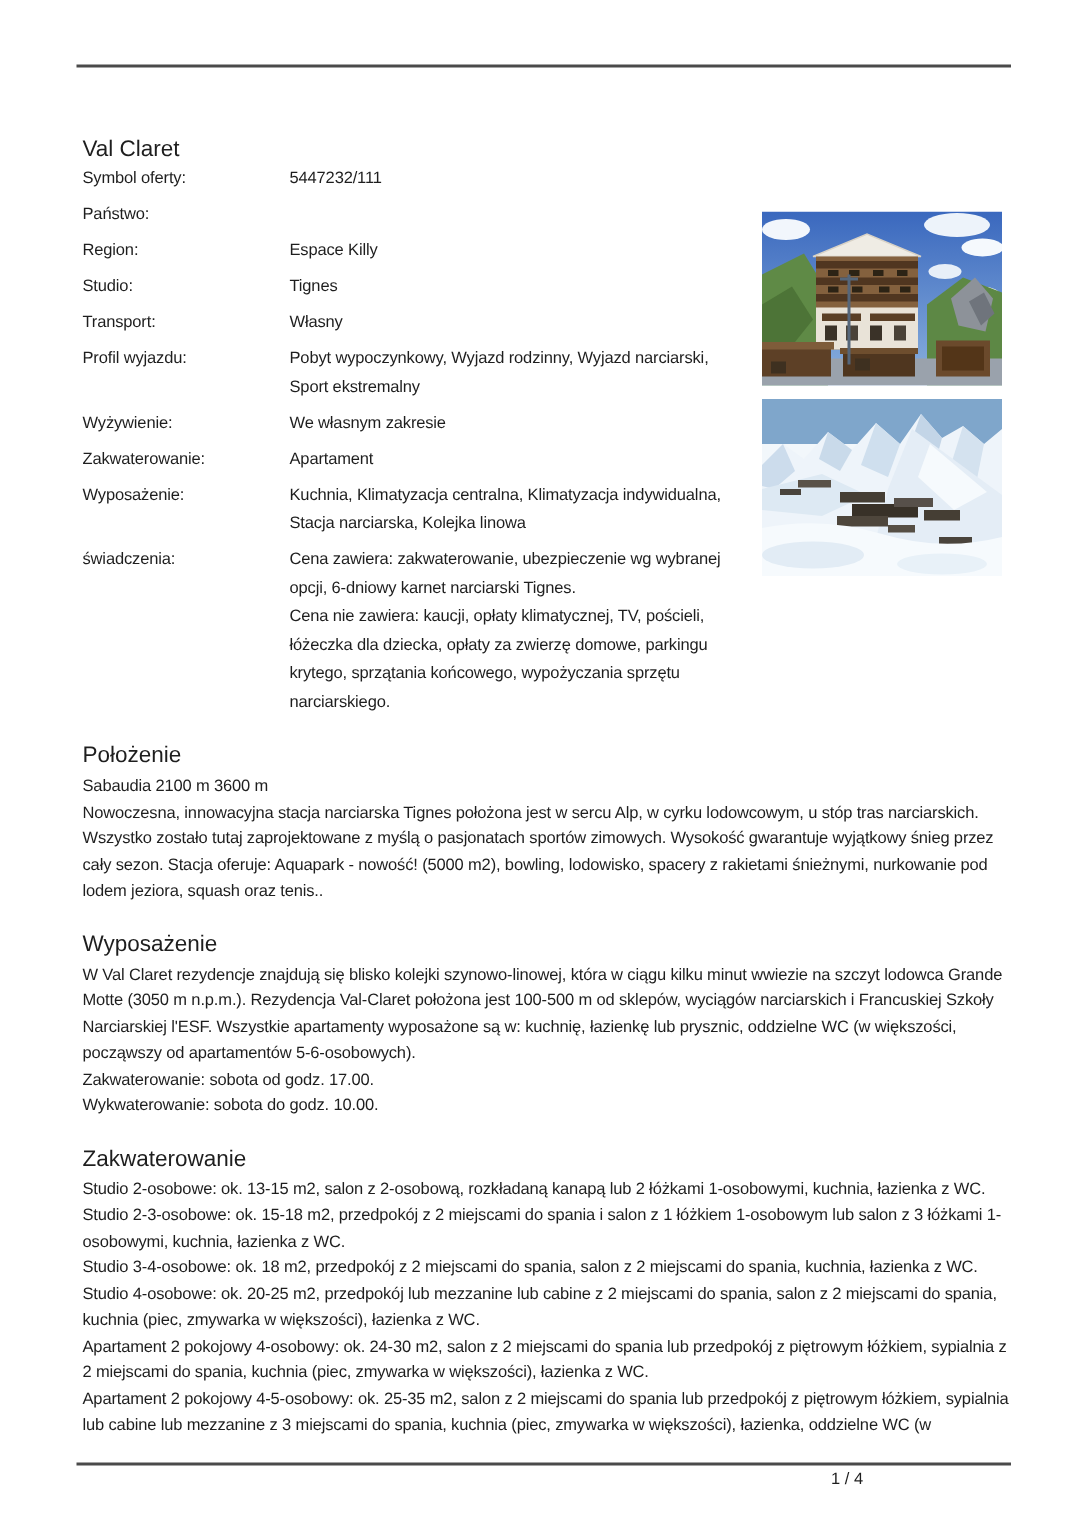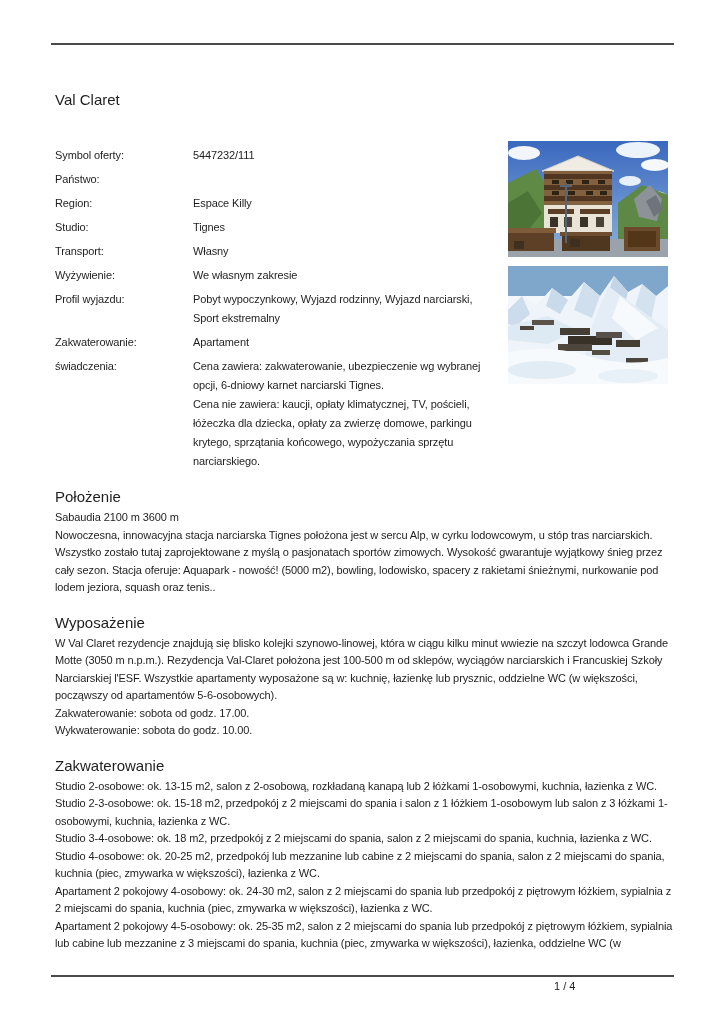--- a/index.html
+++ b/index.html
@@ -10,21 +10,21 @@
     color:#1e1e1e; overflow:hidden;
   }
   .rule { position:absolute; left:51px; width:623px; height:2px; background:#4a4a4a; }
   .rule-top { top:43px; }
   .rule-bottom { top:975px; }
   .page-num {
     position:absolute; top:980px; right:51px; width:120px;
     padding-right:14px; font-size:11px; color:#1e1e1e;
   }
   .content { position:absolute; left:55px; top:90px; width:622px; }
-  .doc-title { font-size:15px; font-weight:400; line-height:20px; margin-bottom:36px; }
+  .doc-title { font-size:15px; font-weight:400; line-height:20px; }
   .info-table { width:435px; }
   .info-row { display:flex; margin-bottom:5px; }
   .info-label { width:138px; flex:0 0 138px; font-size:11px; line-height:19px; letter-spacing:-0.1px; }
   .info-value { width:294px; flex:0 0 294px; font-size:11px; line-height:19px; letter-spacing:-0.1px; white-space:pre-line; }
   .section-heading { font-size:15px; font-weight:400; line-height:19px; margin-top:16px; margin-bottom:3px; }
   .section-body { font-size:11px; line-height:17.5px; letter-spacing:-0.1px; white-space:pre-line; margin-bottom:2px; }
   .photos { position:absolute; left:508px; top:141px; width:160px; }
   .photo { display:block; width:160px; }
   .photo-1 { height:116px; margin-bottom:9px; }
   .photo-2 { height:118px; }
@@ -55,30 +55,34 @@
       </div>
       <div class="info-row">
         <div class="info-label">Studio:</div>
         <div class="info-value">Tignes</div>
       </div>
       <div class="info-row">
         <div class="info-label">Transport:</div>
         <div class="info-value">Własny</div>
       </div>
       <div class="info-row">
+        <div class="info-label">Profil wyjazdu:</div>
+        <div class="info-value">Pobyt wypoczynkowy, Wyjazd rodzinny, Wyjazd narciarski, Sport ekstremalny</div>
+      </div>
+      <div class="info-row">
         <div class="info-label">Wyżywienie:</div>
         <div class="info-value">We własnym zakresie</div>
       </div>
       <div class="info-row">
-        <div class="info-label">Profil wyjazdu:</div>
-        <div class="info-value">Pobyt wypoczynkowy, Wyjazd rodzinny, Wyjazd narciarski, Sport ekstremalny</div>
-      </div>
-      <div class="info-row">
         <div class="info-label">Zakwaterowanie:</div>
         <div class="info-value">Apartament</div>
+      </div>
+      <div class="info-row">
+        <div class="info-label">Wyposażenie:</div>
+        <div class="info-value">Kuchnia, Klimatyzacja centralna, Klimatyzacja indywidualna, Stacja narciarska, Kolejka linowa</div>
       </div>
       <div class="info-row">
         <div class="info-label">świadczenia:</div>
         <div class="info-value">Cena zawiera: zakwaterowanie, ubezpieczenie wg wybranej opcji, 6-dniowy karnet narciarski Tignes.
 Cena nie zawiera: kaucji, opłaty klimatycznej, TV, pościeli, łóżeczka dla dziecka, opłaty za zwierzę domowe, parkingu krytego, sprzątania końcowego, wypożyczania sprzętu narciarskiego.</div>
       </div>
     </div>
 
     <div class="section">
       <div class="section-heading">Położenie</div>

